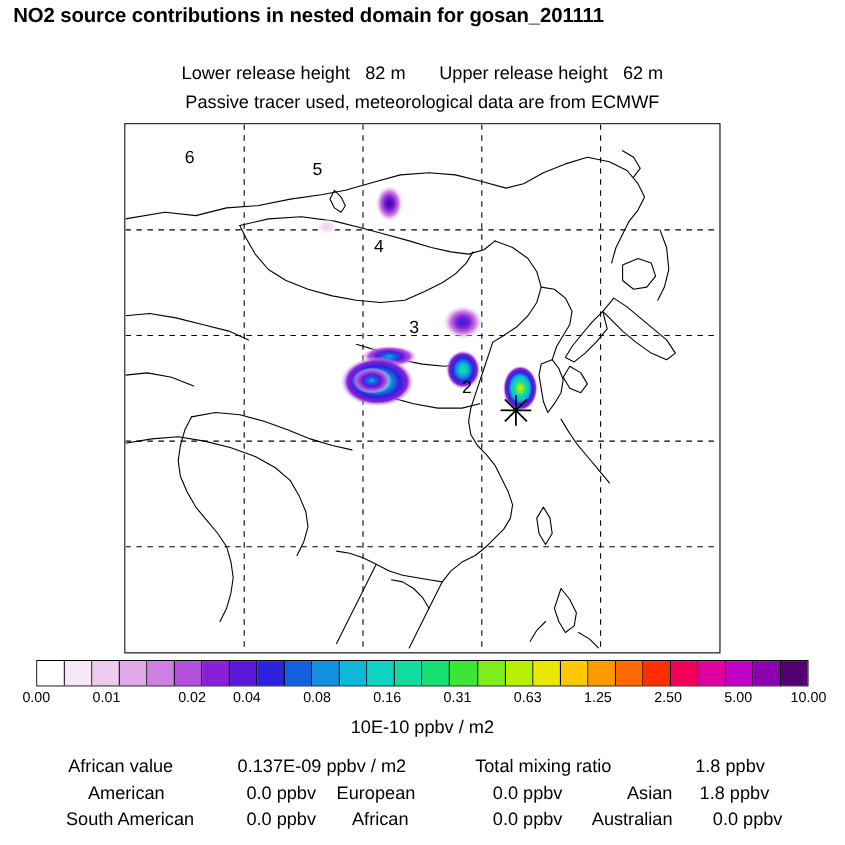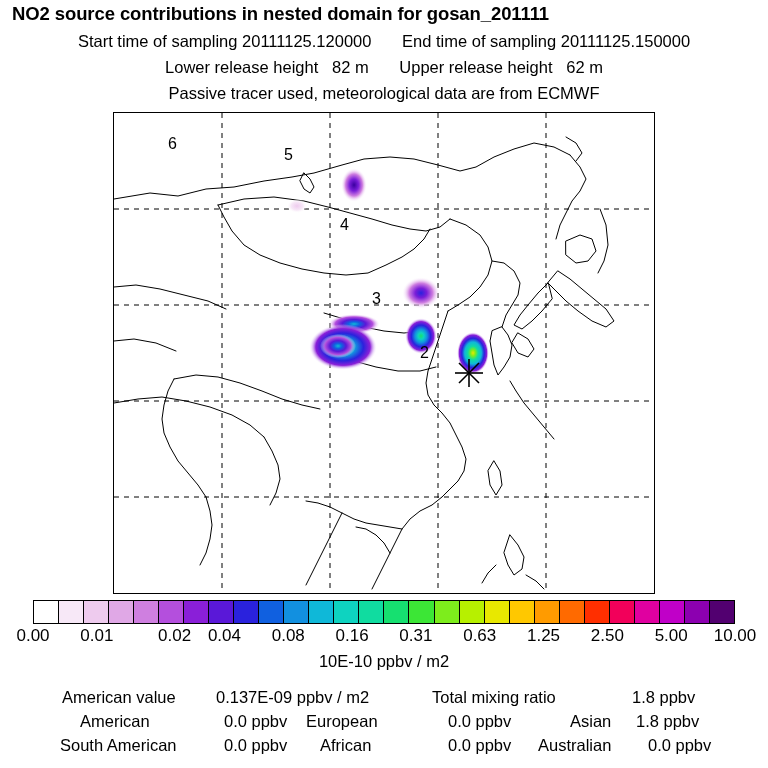--- a/index.html
+++ b/index.html
@@ -88,21 +88,21 @@
 
   #cbar-ticks {
     position: absolute;
     left: 0;
     top: 626px;
     width: 768px;
     height: 20px;
   }
   #cbar-ticks .tick {
     position: absolute;
-    font-size: 17px;
+    font-size: 13px;
     transform: translateX(-50%);
     white-space: nowrap;
   }
   #cbar-unit {
     position: absolute;
     top: 652px;
     width: 768px;
     text-align: center;
     font-size: 16.5px;
   }
@@ -135,30 +135,20 @@
     color: #000;
   }
 </style>
 </head>
 <body>
 
 <div id="page">
 
   <div class="title">NO2 source contributions in nested domain for gosan_201111</div>
 
-  <div class="hdr-row r1">
-    <span class="seg seg1">
-      <span>Start time of sampling</span>
-      <span>20111125.120000</span>
-    </span>
-    <span class="seg seg2">
-      <span>End time of sampling</span>
-      <span>20111125.150000</span>
-    </span>
-  </div>
 
   <div class="hdr-row r2">
     <span class="seg seg1">
       <span>Lower release height</span>
       &nbsp;
       <span>82 m</span>
     </span>
     <span class="seg seg2">
       <span>Upper release height</span>
       &nbsp;
@@ -350,21 +340,21 @@
       <span class="tick" style="left: 479.727px;">0.63</span>
       <span class="tick" style="left: 543.545px;">1.25</span>
       <span class="tick" style="left: 607.364px;">2.50</span>
       <span class="tick" style="left: 671.182px;">5.00</span>
       <span class="tick" style="left: 735px;">10.00</span>
     </div>
   <div id="cbar-unit">10E-10 ppbv / m2</div>
 
   <div class="foot-row f1">
     <div class="foot-inner">
-      <span class="fcell" style="left:62px;">American value</span>
+      <span class="fcell" style="left:62px;">African value</span>
       <span class="fcell" style="left:216px;">0.137E-09 ppbv / m2</span>
       <span class="fcell" style="left:432px;">Total mixing ratio</span>
       <span class="fcell" style="left:632px;">1.8 ppbv</span>
     </div>
   </div>
 
   <div class="foot-row f2">
     <div class="foot-inner">
       <span class="fcell" style="left:80px;">American</span>
       <span class="fcell" style="left:224px;">0.0 ppbv</span>

